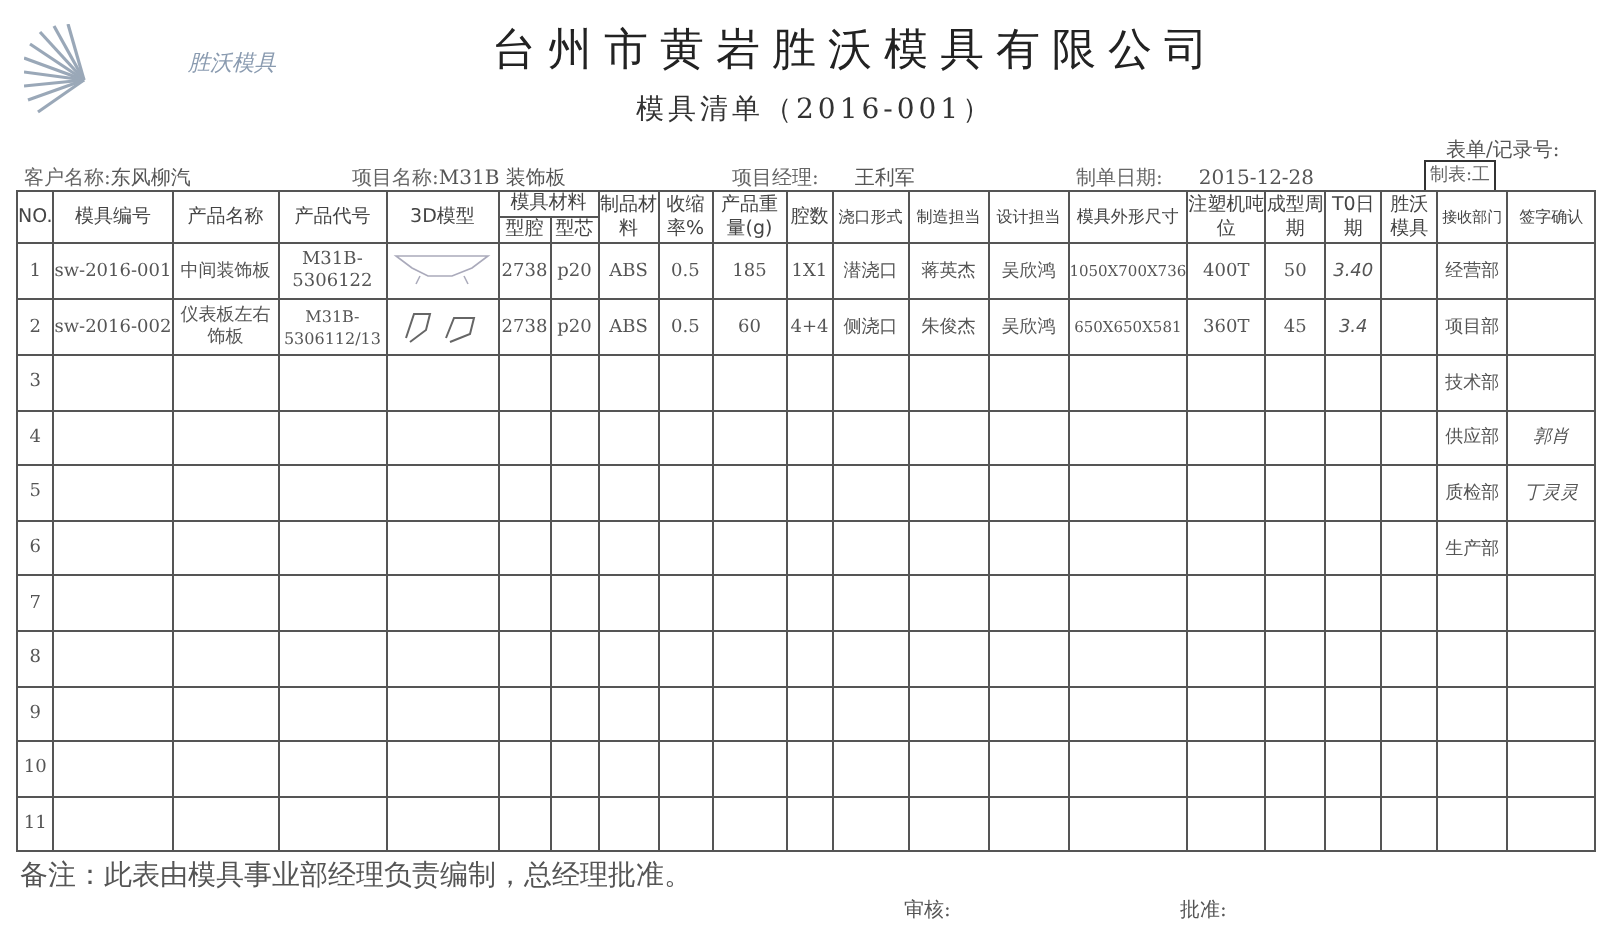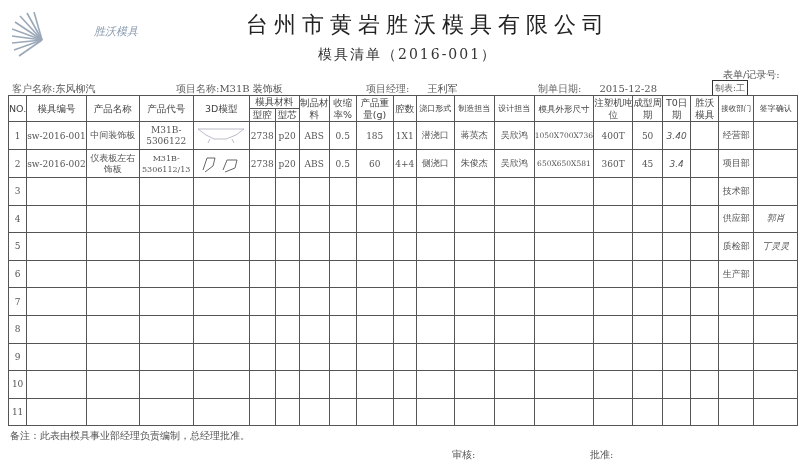--- a/index.html
+++ b/index.html
@@ -14,21 +14,21 @@
   .maker{position:absolute;left:712px;top:80px;width:34px;height:14px;border:1px solid #333;font-size:9px;color:#666;text-align:center;line-height:14px;}
   .meta{position:absolute;top:82px;font-size:10px;color:#555;}
   .meta .lbl{color:#666;}
   .meta .val{margin-left:0;color:#555;}
   table.grid{position:absolute;left:8px;top:95px;border-collapse:collapse;table-layout:fixed;border:1.5px solid #333;}
   table.grid td, table.grid th{border:1px solid #555;padding:0;text-align:center;vertical-align:middle;font-size:9px;color:#555;overflow:hidden;white-space:nowrap;font-weight:normal;}
   table.grid th{font-family:"DejaVu Sans",sans-serif;font-size:9.5px;color:#444;line-height:12px;white-space:normal;}
   table.grid td.multi{white-space:normal;line-height:11px;}
   .hand{font-family:"DejaVu Sans",sans-serif;font-style:italic;color:#222;font-size:13px;}
   .sig{font-family:"DejaVu Sans",sans-serif;font-style:italic;color:#222;font-size:13px;}
-  .remark{position:absolute;left:10px;top:429px;font-size:10px;color:#555;}
+  .remark{position:absolute;left:10px;top:429px;font-size:14px;color:#555;}
   .audit{position:absolute;left:452px;top:448px;font-size:10px;color:#555;}
   .approve{position:absolute;left:590px;top:448px;font-size:10px;color:#555;}
   .model{display:inline-block;}
 </style>
 </head>
 <body>
 
 <div class="logo">
   <svg class="rays" viewBox="0 0 40 48">
     <g stroke="#9aa8b8" stroke-width="1.6" fill="none">

